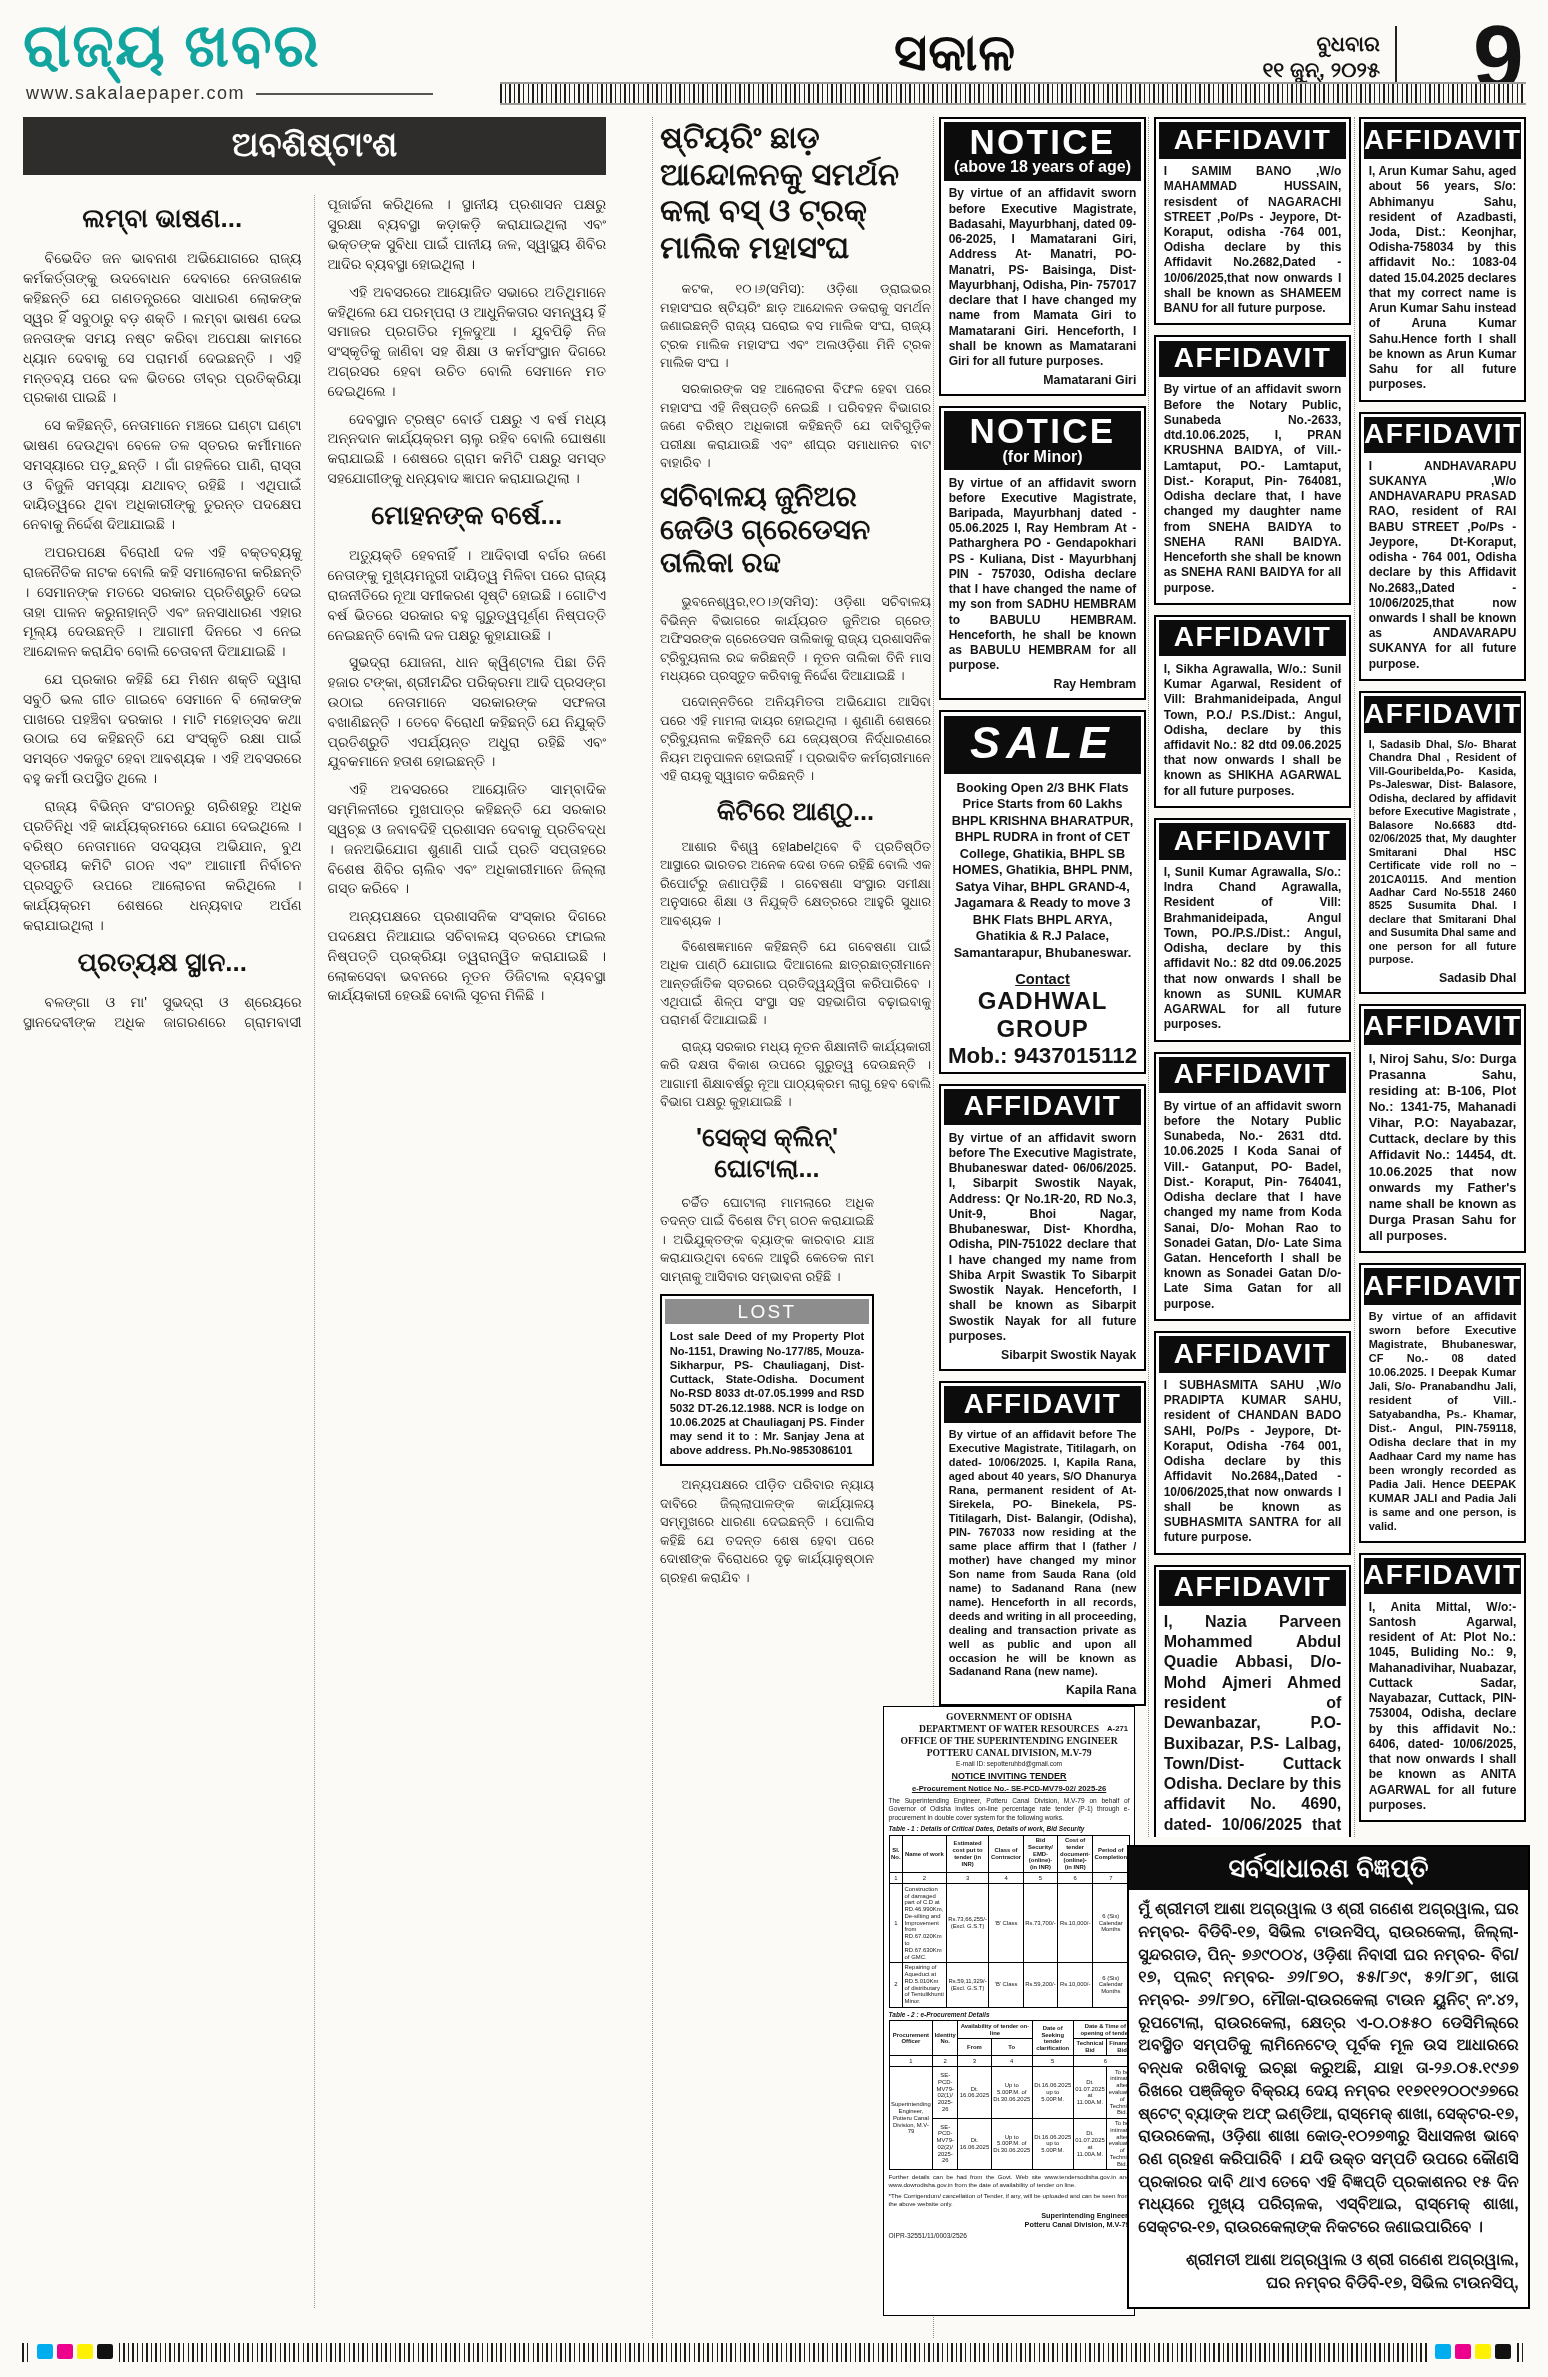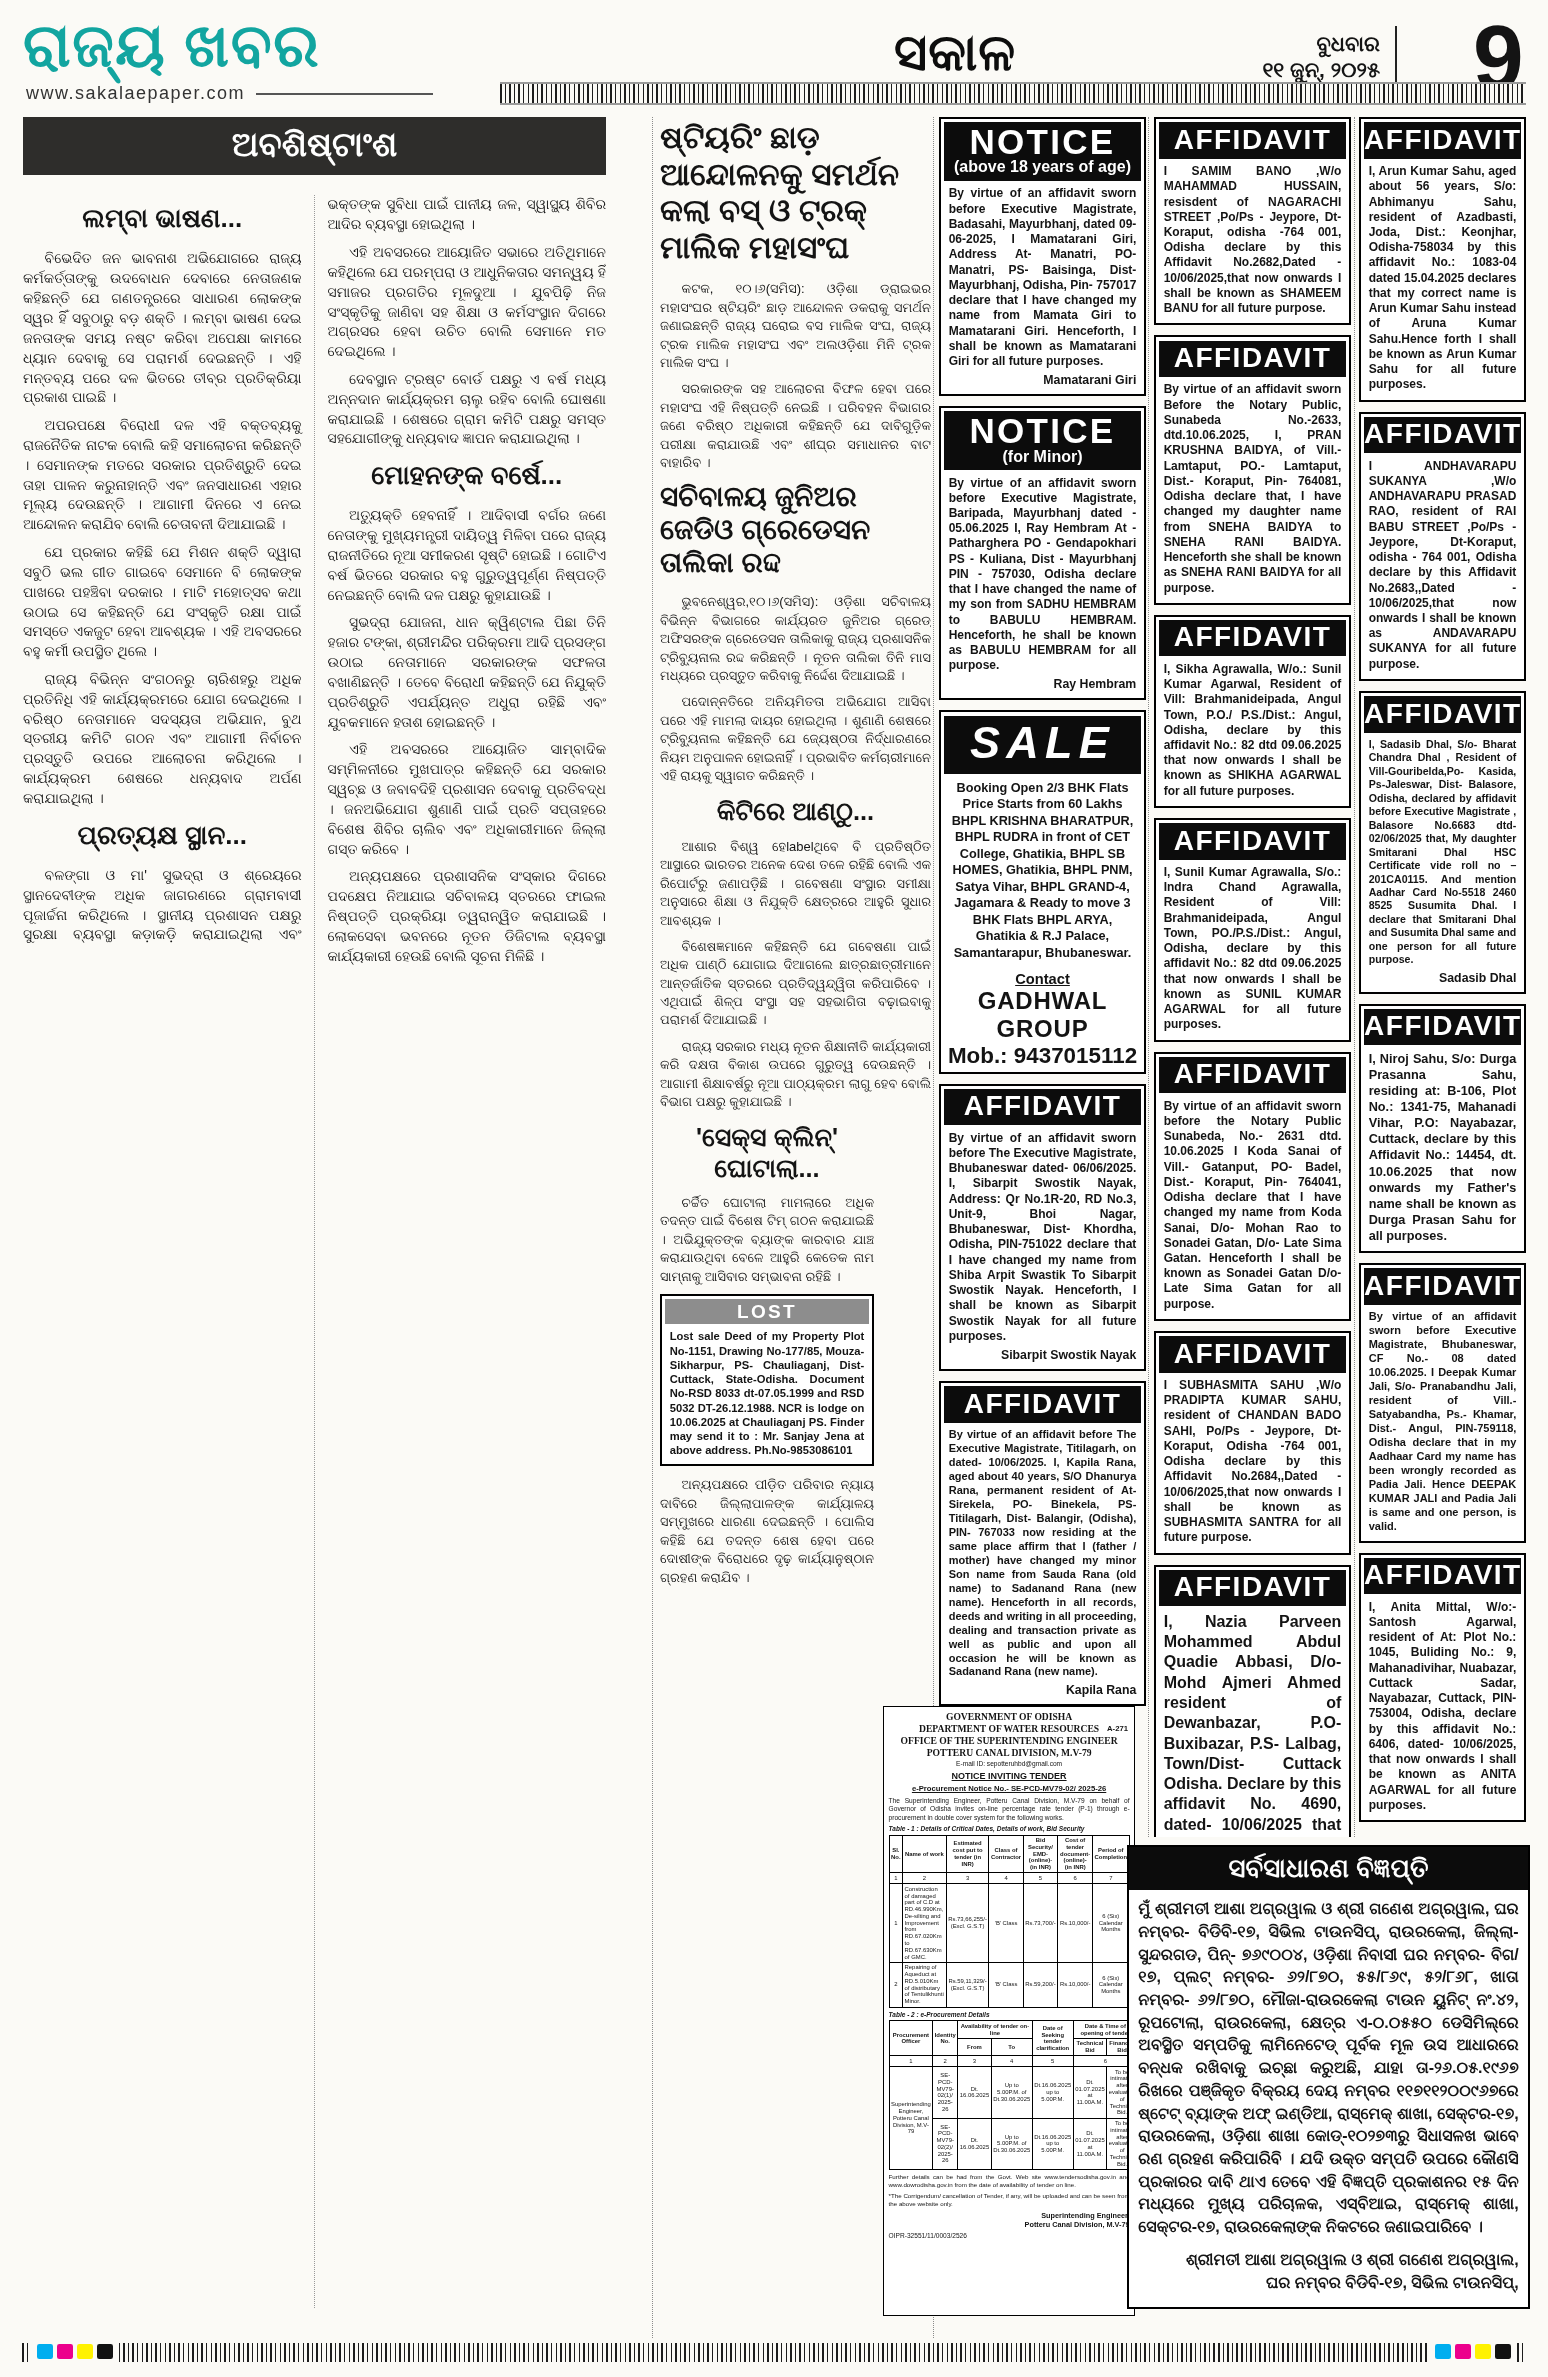--- a/index.html
+++ b/index.html
@@ -36,21 +36,21 @@
   .odbody p{margin:0 0 7.7px;text-indent:21.6px;}
   .colB .odbody{font-size:13px;}
   .bnarrow{width:214px;}
   
   .adbox{border:2.3px solid #000;background:#fff;margin-bottom:10px;padding:3.1px;}
   .hdrband{background:#0c0c0c;color:#fff;text-align:center;font-weight:800;}
   .h-notice{font-size:35px;line-height:.95;letter-spacing:2.3px;padding-top:3.1px;}
   .h-noticesub{font-size:16px;padding-bottom:4.6px;}
   .h-affi{font-size:28px;letter-spacing:1.5px;padding:1.5px 0 3.1px;}
   .h-sale{font-size:45px;letter-spacing:6.2px;font-style:italic;padding:1.5px 0 4.6px;}
-  .h-lost{background:#8d8d8d;color:#fff;text-align:center;font-weight:700;font-size:19px;letter-spacing:2.3px;padding:1.5px 0;}
+  .h-lost{background:#8d8d8d;color:#fff;text-align:center;font-weight:400;font-size:19px;letter-spacing:2.3px;padding:1.5px 0;}
   .adbd{padding:5.4px 4.6px 3.9px;font-size:12px;font-weight:600;line-height:1.27;text-align:justify;}
   .sig{text-align:right;font-weight:800;padding:0 4.6px 3.9px;font-size:12.3px;}
   .salebd{padding:6.2px 4.6px;font-size:12.7px;font-weight:600;text-align:center;line-height:1.3;}
   .contact{ text-align:center;font-weight:800;text-decoration:underline;font-size:14.7px;margin-top:3.1px;}
   .gcompany{text-align:center;font-weight:800;font-size:24px;letter-spacing:0.8px;}
   .gphone{text-align:center;font-weight:800;font-size:22.4px;}
   
   .tender{position:absolute;left:883px;top:1706px;width:241px;height:600px;border:1.5px solid #000;background:#fff;
           padding:3.9px 4.6px;font-size:7px;line-height:1.25;overflow:hidden;}
   .tender .gv{font-family:"Liberation Serif",serif;text-align:center;font-weight:700;font-size:9.6px;line-height:1.25;}
@@ -102,20 +102,21 @@
   <div class="vsep" style="left:652px"></div>
   <div class="vsep" style="left:933px"></div>
   <div class="vsep" style="left:1148px;height:1720px"></div>
   <div class="vsep" style="left:1354px;height:1720px"></div>
 
   <div class="colA">
     <div class="secbar">ଅବଶିଷ୍ଟାଂଶ</div>
     <div class="twocol odbody">
       <div class="odh1">ଲମ୍ବା ଭାଷଣ...</div>
       <p>ବିଭେଦିତ ଜନ ଭାବନାଶ ଅଭିଯୋଗରେ ରାଜ୍ୟ କର୍ମକର୍ତ୍ତାଙ୍କୁ ଉଦବୋଧନ ଦେବାରେ ନେତାଜଣକ କହିଛନ୍ତି ଯେ ଗଣତନ୍ତ୍ରରେ ସାଧାରଣ ଲୋକଙ୍କ ସ୍ୱର ହିଁ ସବୁଠାରୁ ବଡ଼ ଶକ୍ତି । ଲମ୍ବା ଭାଷଣ ଦେଇ ଜନତାଙ୍କ ସମୟ ନଷ୍ଟ କରିବା ଅପେକ୍ଷା କାମରେ ଧ୍ୟାନ ଦେବାକୁ ସେ ପରାମର୍ଶ ଦେଇଛନ୍ତି । ଏହି ମନ୍ତବ୍ୟ ପରେ ଦଳ ଭିତରେ ତୀବ୍ର ପ୍ରତିକ୍ରିୟା ପ୍ରକାଶ ପାଇଛି ।</p>
+      <p>ସେ କହିଛନ୍ତି, ନେତାମାନେ ମଞ୍ଚରେ ଘଣ୍ଟା ଘଣ୍ଟା ଭାଷଣ ଦେଉଥିବା ବେଳେ ତଳ ସ୍ତରର କର୍ମୀମାନେ ସମସ୍ୟାରେ ପଡ଼ୁଛନ୍ତି । ଗାଁ ଗହଳିରେ ପାଣି, ରାସ୍ତା ଓ ବିଜୁଳି ସମସ୍ୟା ଯଥାବତ୍ ରହିଛି । ଏଥିପାଇଁ ଦାୟିତ୍ୱରେ ଥିବା ଅଧିକାରୀଙ୍କୁ ତୁରନ୍ତ ପଦକ୍ଷେପ ନେବାକୁ ନିର୍ଦ୍ଦେଶ ଦିଆଯାଇଛି ।</p>
       <p>ଅପରପକ୍ଷେ ବିରୋଧୀ ଦଳ ଏହି ବକ୍ତବ୍ୟକୁ ରାଜନୈତିକ ନାଟକ ବୋଲି କହି ସମାଲୋଚନା କରିଛନ୍ତି । ସେମାନଙ୍କ ମତରେ ସରକାର ପ୍ରତିଶ୍ରୁତି ଦେଇ ତାହା ପାଳନ କରୁନାହାନ୍ତି ଏବଂ ଜନସାଧାରଣ ଏହାର ମୂଲ୍ୟ ଦେଉଛନ୍ତି । ଆଗାମୀ ଦିନରେ ଏ ନେଇ ଆନ୍ଦୋଳନ କରାଯିବ ବୋଲି ଚେତାବନୀ ଦିଆଯାଇଛି ।</p>
       <p>ଯେ ପ୍ରକାର କହିଛି ଯେ ମିଶନ ଶକ୍ତି ଦ୍ୱାରା ସବୁଠି ଭଲ ଗୀତ ଗାଇବେ ସେମାନେ ବି ଲୋକଙ୍କ ପାଖରେ ପହଞ୍ଚିବା ଦରକାର । ମାଟି ମହୋତ୍ସବ କଥା ଉଠାଇ ସେ କହିଛନ୍ତି ଯେ ସଂସ୍କୃତି ରକ୍ଷା ପାଇଁ ସମସ୍ତେ ଏକଜୁଟ ହେବା ଆବଶ୍ୟକ । ଏହି ଅବସରରେ ବହୁ କର୍ମୀ ଉପସ୍ଥିତ ଥିଲେ ।</p>
       <p>ରାଜ୍ୟ ବିଭିନ୍ନ ସଂଗଠନରୁ ଚାରିଶହରୁ ଅଧିକ ପ୍ରତିନିଧି ଏହି କାର୍ଯ୍ୟକ୍ରମରେ ଯୋଗ ଦେଇଥିଲେ । ବରିଷ୍ଠ ନେତାମାନେ ସଦସ୍ୟତା ଅଭିଯାନ, ବୁଥ ସ୍ତରୀୟ କମିଟି ଗଠନ ଏବଂ ଆଗାମୀ ନିର୍ବାଚନ ପ୍ରସ୍ତୁତି ଉପରେ ଆଲୋଚନା କରିଥିଲେ । କାର୍ଯ୍ୟକ୍ରମ ଶେଷରେ ଧନ୍ୟବାଦ ଅର୍ପଣ କରାଯାଇଥିଲା ।</p>
       <div class="odh1">ପ୍ରତ୍ୟକ୍ଷ ସ୍ଥାନ...</div>
       <p>ବଳଙ୍ଗା ଓ ମା' ସୁଭଦ୍ରା ଓ ଶ୍ରେୟରେ ସ୍ଥାନଦେବୀଙ୍କ ଅଧିକ ଜାଗରଣରେ ଗ୍ରାମବାସୀ ପୂଜାର୍ଚ୍ଚନା କରିଥିଲେ । ସ୍ଥାନୀୟ ପ୍ରଶାସନ ପକ୍ଷରୁ ସୁରକ୍ଷା ବ୍ୟବସ୍ଥା କଡ଼ାକଡ଼ି କରାଯାଇଥିଲା ଏବଂ ଭକ୍ତଙ୍କ ସୁବିଧା ପାଇଁ ପାନୀୟ ଜଳ, ସ୍ୱାସ୍ଥ୍ୟ ଶିବିର ଆଦିର ବ୍ୟବସ୍ଥା ହୋଇଥିଲା ।</p>
       <p>ଏହି ଅବସରରେ ଆୟୋଜିତ ସଭାରେ ଅତିଥିମାନେ କହିଥିଲେ ଯେ ପରମ୍ପରା ଓ ଆଧୁନିକତାର ସମନ୍ୱୟ ହିଁ ସମାଜର ପ୍ରଗତିର ମୂଳଦୁଆ । ଯୁବପିଢ଼ି ନିଜ ସଂସ୍କୃତିକୁ ଜାଣିବା ସହ ଶିକ୍ଷା ଓ କର୍ମସଂସ୍ଥାନ ଦିଗରେ ଅଗ୍ରସର ହେବା ଉଚିତ ବୋଲି ସେମାନେ ମତ ଦେଇଥିଲେ ।</p>
       <p>ଦେବସ୍ଥାନ ଟ୍ରଷ୍ଟ ବୋର୍ଡ ପକ୍ଷରୁ ଏ ବର୍ଷ ମଧ୍ୟ ଅନ୍ନଦାନ କାର୍ଯ୍ୟକ୍ରମ ଚାଲୁ ରହିବ ବୋଲି ଘୋଷଣା କରାଯାଇଛି । ଶେଷରେ ଗ୍ରାମ କମିଟି ପକ୍ଷରୁ ସମସ୍ତ ସହଯୋଗୀଙ୍କୁ ଧନ୍ୟବାଦ ଜ୍ଞାପନ କରାଯାଇଥିଲା ।</p>
       <div class="odh1">ମୋହନଙ୍କ ବର୍ଷେ...</div>
       <p>ଅତ୍ୟୁକ୍ତି ହେବନାହିଁ । ଆଦିବାସୀ ବର୍ଗର ଜଣେ ନେତାଙ୍କୁ ମୁଖ୍ୟମନ୍ତ୍ରୀ ଦାୟିତ୍ୱ ମିଳିବା ପରେ ରାଜ୍ୟ ରାଜନୀତିରେ ନୂଆ ସମୀକରଣ ସୃଷ୍ଟି ହୋଇଛି । ଗୋଟିଏ ବର୍ଷ ଭିତରେ ସରକାର ବହୁ ଗୁରୁତ୍ୱପୂର୍ଣ୍ଣ ନିଷ୍ପତ୍ତି ନେଇଛନ୍ତି ବୋଲି ଦଳ ପକ୍ଷରୁ କୁହାଯାଉଛି ।</p>
       <p>ସୁଭଦ୍ରା ଯୋଜନା, ଧାନ କ୍ୱିଣ୍ଟାଲ ପିଛା ତିନି ହଜାର ଟଙ୍କା, ଶ୍ରୀମନ୍ଦିର ପରିକ୍ରମା ଆଦି ପ୍ରସଙ୍ଗ ଉଠାଇ ନେତାମାନେ ସରକାରଙ୍କ ସଫଳତା ବଖାଣିଛନ୍ତି । ତେବେ ବିରୋଧୀ କହିଛନ୍ତି ଯେ ନିଯୁକ୍ତି ପ୍ରତିଶ୍ରୁତି ଏପର୍ଯ୍ୟନ୍ତ ଅଧୁରା ରହିଛି ଏବଂ ଯୁବକମାନେ ହତାଶ ହୋଇଛନ୍ତି ।</p>

